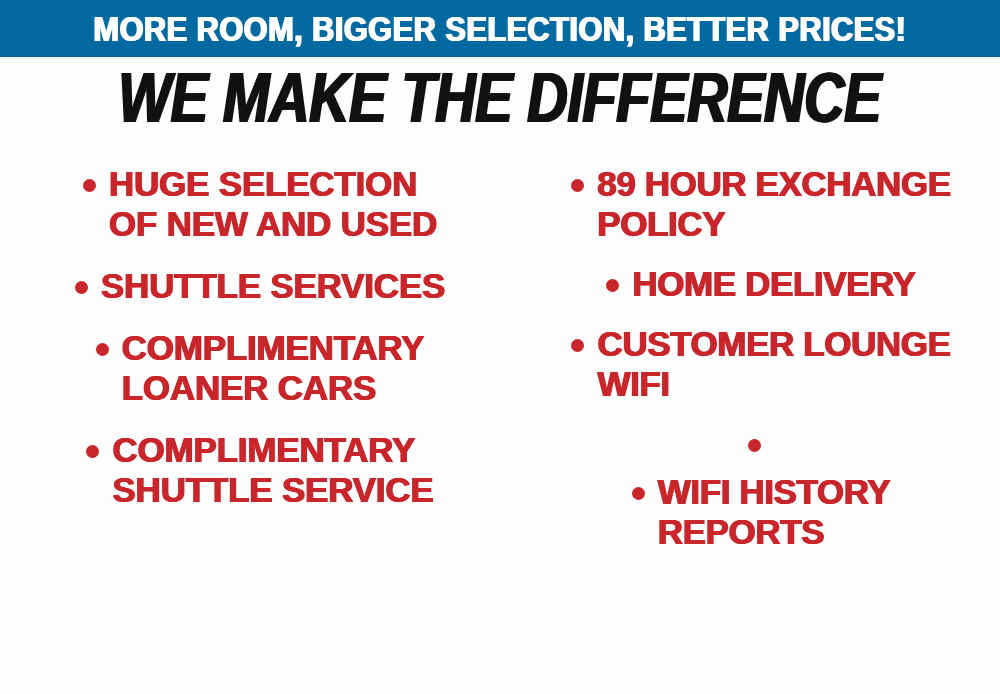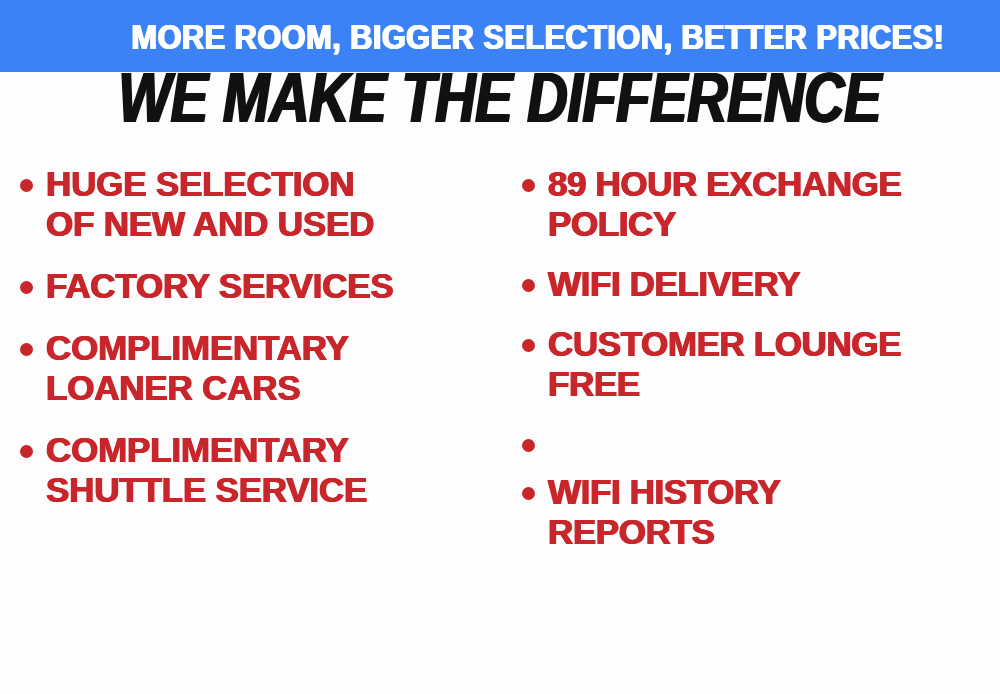--- a/index.html
+++ b/index.html
@@ -22,25 +22,25 @@
     background: #fdfdfd;
     overflow: hidden;
   }
 
   
   .top-banner {
     position: absolute;
     left: 0;
     top: 0;
     width: 1000px;
-    height: 72px;
-    background: #3b82f6;
+    height: 57px;
+    background: #0369a1;
     display: flex;
     align-items: center;
-    justify-content: flex-end;
+    justify-content: center;
   }
   .top-banner-text {
     color: #ffffff;
     font-family: "Liberation Sans", sans-serif;
     font-weight: bold;
     font-size: 35px;
     line-height: 35px;
     letter-spacing: 0.5px;
     transform: scaleX(0.88);
     transform-origin: center center;
@@ -93,20 +93,21 @@
   .col-right {
     width: 500px;
     padding-left: 22px;
     padding-top: 6px;
   }
 
   .bullet-row {
     display: flex;
     align-items: flex-start;
     margin-bottom: 22px;
+    justify-content: center;
   }
   .bullet-dot {
     flex: 0 0 auto;
     width: 13px;
     height: 13px;
     border-radius: 50%;
     background: #c8262b;
     margin-top: 15px;
     margin-right: 13px;
   }
@@ -148,21 +149,21 @@
     <div class="col col-left">
 
       <div class="bullet-row">
         <span class="bullet-dot"></span>
         <span class="bullet-text">HUGE SELECTION
 OF NEW AND USED</span>
       </div>
 
       <div class="bullet-row">
         <span class="bullet-dot"></span>
-        <span class="bullet-text">FACTORY SERVICES</span>
+        <span class="bullet-text">SHUTTLE SERVICES</span>
       </div>
 
 
       <div class="bullet-row">
         <span class="bullet-dot"></span>
         <span class="bullet-text">COMPLIMENTARY
 LOANER CARS</span>
       </div>
 
       <div class="bullet-row">
@@ -176,27 +177,27 @@
     <div class="col col-right">
 
       <div class="bullet-row">
         <span class="bullet-dot"></span>
         <span class="bullet-text">89 HOUR EXCHANGE
 POLICY</span>
       </div>
 
       <div class="bullet-row">
         <span class="bullet-dot"></span>
-        <span class="bullet-text">WIFI DELIVERY</span>
+        <span class="bullet-text">HOME DELIVERY</span>
       </div>
 
       <div class="bullet-row">
         <span class="bullet-dot"></span>
         <span class="bullet-text">CUSTOMER LOUNGE
-FREE</span>
+WIFI</span>
       </div>
 
 
       <div class="bullet-row">
         <span class="bullet-dot"></span>
       </div>
 
       <div class="bullet-row">
         <span class="bullet-dot"></span>
         <span class="bullet-text">WIFI HISTORY

